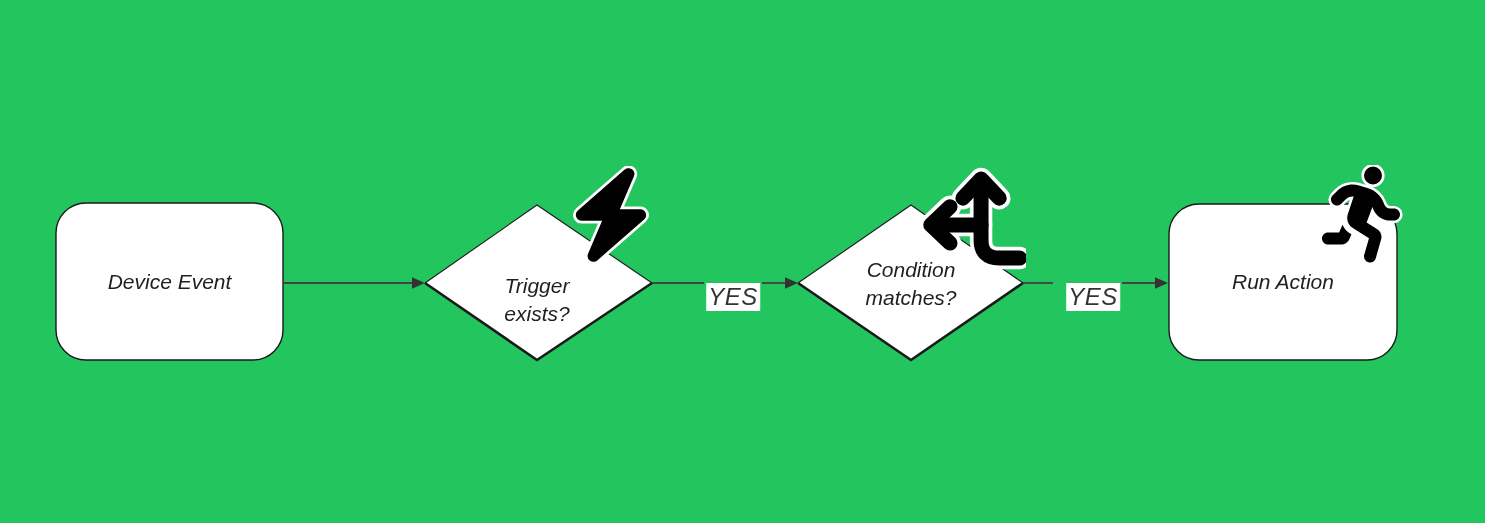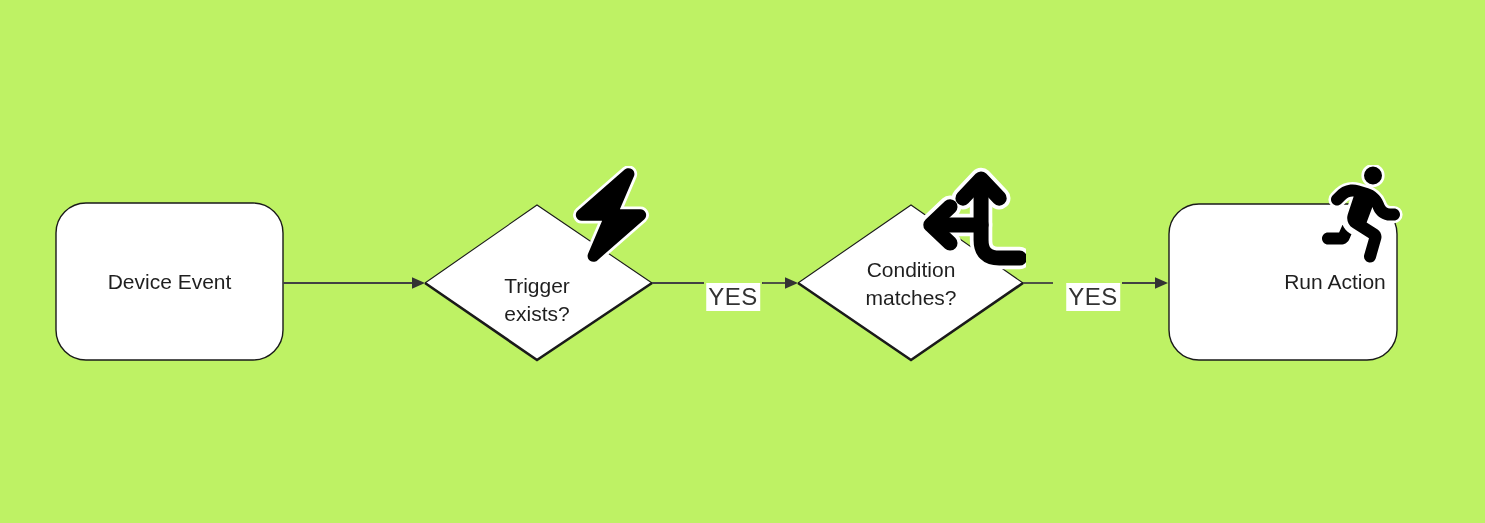--- a/index.html
+++ b/index.html
@@ -1,40 +1,41 @@
 <!DOCTYPE html>
 <html><head>
 <meta charset="utf-8">
 <style>
   html, body { margin: 0; padding: 0; background: #ffffff; }
   #canvas {
     position: relative;
     width: 1485px;
     height: 523px;
-    background: #bef264;
+    background: #22c55e;
     font-family: "Liberation Sans", "DejaVu Sans", sans-serif;
     overflow: hidden;
+    font-style: italic;
   }
   #shape-layer {
     position: absolute;
     left: 0; top: 0;
     width: 1485px; height: 523px;
   }
   .node-label {
     position: absolute;
     display: flex;
     align-items: center;
     justify-content: center;
     text-align: center;
     font-size: 21px;
     line-height: 28px;
     color: #1f1f1f;
   }
   .box1-label { left: 56px;  top: 203px; width: 227px; height: 157px; }
-  .box2-label { left: 1221px; top: 204px; width: 228px; height: 156px; }
+  .box2-label { left: 1169px; top: 204px; width: 228px; height: 156px; }
   .diamond1-label { left: 482px; top: 271px; width: 110px; height: 58px; }
   .diamond2-label { left: 856px; top: 255px; width: 110px; height: 58px; }
   .edge-label {
     position: absolute;
     transform: translate(-50%, -50%);
     font-size: 24px;
     color: #333333;
     letter-spacing: 0.5px;
     background: #ffffff;
     padding: 0 2px;

